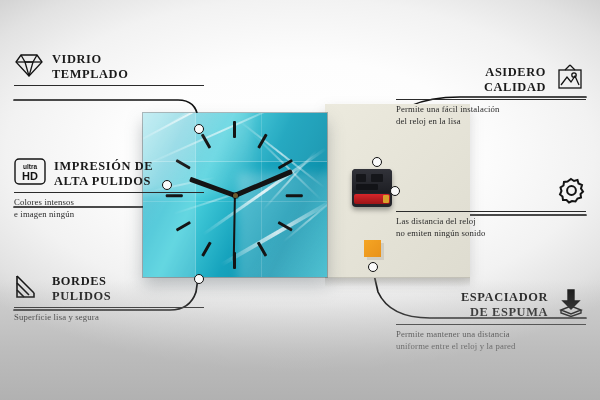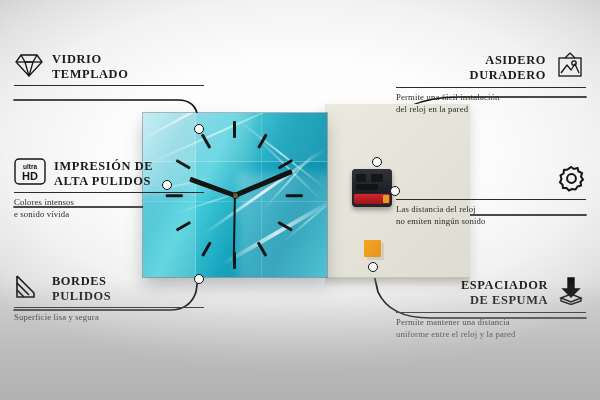--- a/index.html
+++ b/index.html
@@ -17,21 +17,21 @@
     background:linear-gradient(180deg, rgba(175,175,175,0) 0%, rgba(170,170,170,.55) 60%, rgba(168,168,168,.78) 100%);
     pointer-events:none;}
 
   
   .wires{position:absolute;inset:0;width:600px;height:400px;}
 
   
   .feat{position:absolute;width:190px;}
   .feat .hrow{display:flex;align-items:center;gap:8px;}
   .feat.left .hrow{justify-content:flex-start;}
-  .feat.right .hrow{justify-content:flex-end;}
+  .feat.right .hrow{justify-content:flex-end;margin-top:12px;}
   .ttl{font-family:"Liberation Serif",serif;font-weight:bold;font-size:12.4px;
        letter-spacing:.6px;color:#1b1b1b;line-height:1.18;}
   .feat.left .ttl{text-align:left;}
   .feat.right .ttl{text-align:right;}
   .rule{height:1px;background:#2b2b2b;margin:3px 0 4px 0;width:100%;}
   .desc{font-family:"Liberation Serif",serif;font-size:8.7px;color:#2a2a2a;
         line-height:1.35;letter-spacing:.15px;}
   .feat.right .desc{}
   .ico{flex:0 0 auto;display:block;}
 
@@ -205,21 +205,21 @@
         </svg>
       </span>
       <span class="ttl">
         <span>IMPRESIÓN DE</span><br>
         <span>ALTA PULIDOS</span>
       </span>
     </div>
     <div class="rule"></div>
     <div class="desc">
       <span>Colores intensos</span><br>
-      <span>e sonido vívida</span>
+      <span>e imagen ningún</span>
     </div>
   </div>
 
   <div class="feat left" id="f-bordes">
     <div class="hrow">
       <span class="ico">
         <svg width="30" height="26" viewBox="0 0 30 26" stroke="#131313" stroke-width="1.6" fill="none">
           <path d="M3 2 L20 19"></path>
             <path d="M3 9 L15 21"></path>
             <path d="M3 16 L10 23"></path>
@@ -234,35 +234,35 @@
     <div class="rule"></div>
     <div class="desc">
       <span>Superficie lisa y segura</span>
     </div>
   </div>
 
   <div class="feat right" id="f-asidero">
     <div class="hrow">
       <span class="ttl">
         <span>ASIDERO</span><br>
-        <span>DURADERO</span>
+        <span>CALIDAD</span>
       </span>
       <span class="ico">
         <svg width="32" height="28" viewBox="0 0 32 28" stroke="#131313" stroke-width="1.3" fill="none">
           <path d="M16 1 L11 6 M16 1 L21 6"></path>
           <rect x="5" y="6" width="22" height="18"></rect>
           <path d="M7 21 L13 13 L17 18 L21 12 L25 21"></path>
           <circle cx="20" cy="11" r="2.2"></circle>
         </svg>
       </span>
     </div>
     <div class="rule"></div>
     <div class="desc">
       <span>Permite una fácil instalación</span><br>
-      <span>del reloj en la pared</span>
+      <span>del reloj en la lisa</span>
     </div>
   </div>
 
   <div class="feat right" id="f-mecanismo">
     <div class="hrow">
       <span class="ico">
         <svg width="30" height="28" viewBox="0 0 30 28" stroke="#131313" stroke-width="2" fill="none">
           <path d="M15 3 L18 5 L21.5 4 L22.5 7.5 L26 9 L25 12.5 L27 15.5 L24.5 18 L25 21.5 L21.5 22.5 L19.5 25.5 L16 25 L13 26.5 L10.5 24 L7 24 L6.5 20.5 L4 18.5 L5.5 15 L4.5 11.5 L7.5 9.5 L8 6 L11.5 5.5 Z"></path>
           <circle cx="15.5" cy="14.5" r="4.4"></circle>
         </svg>

